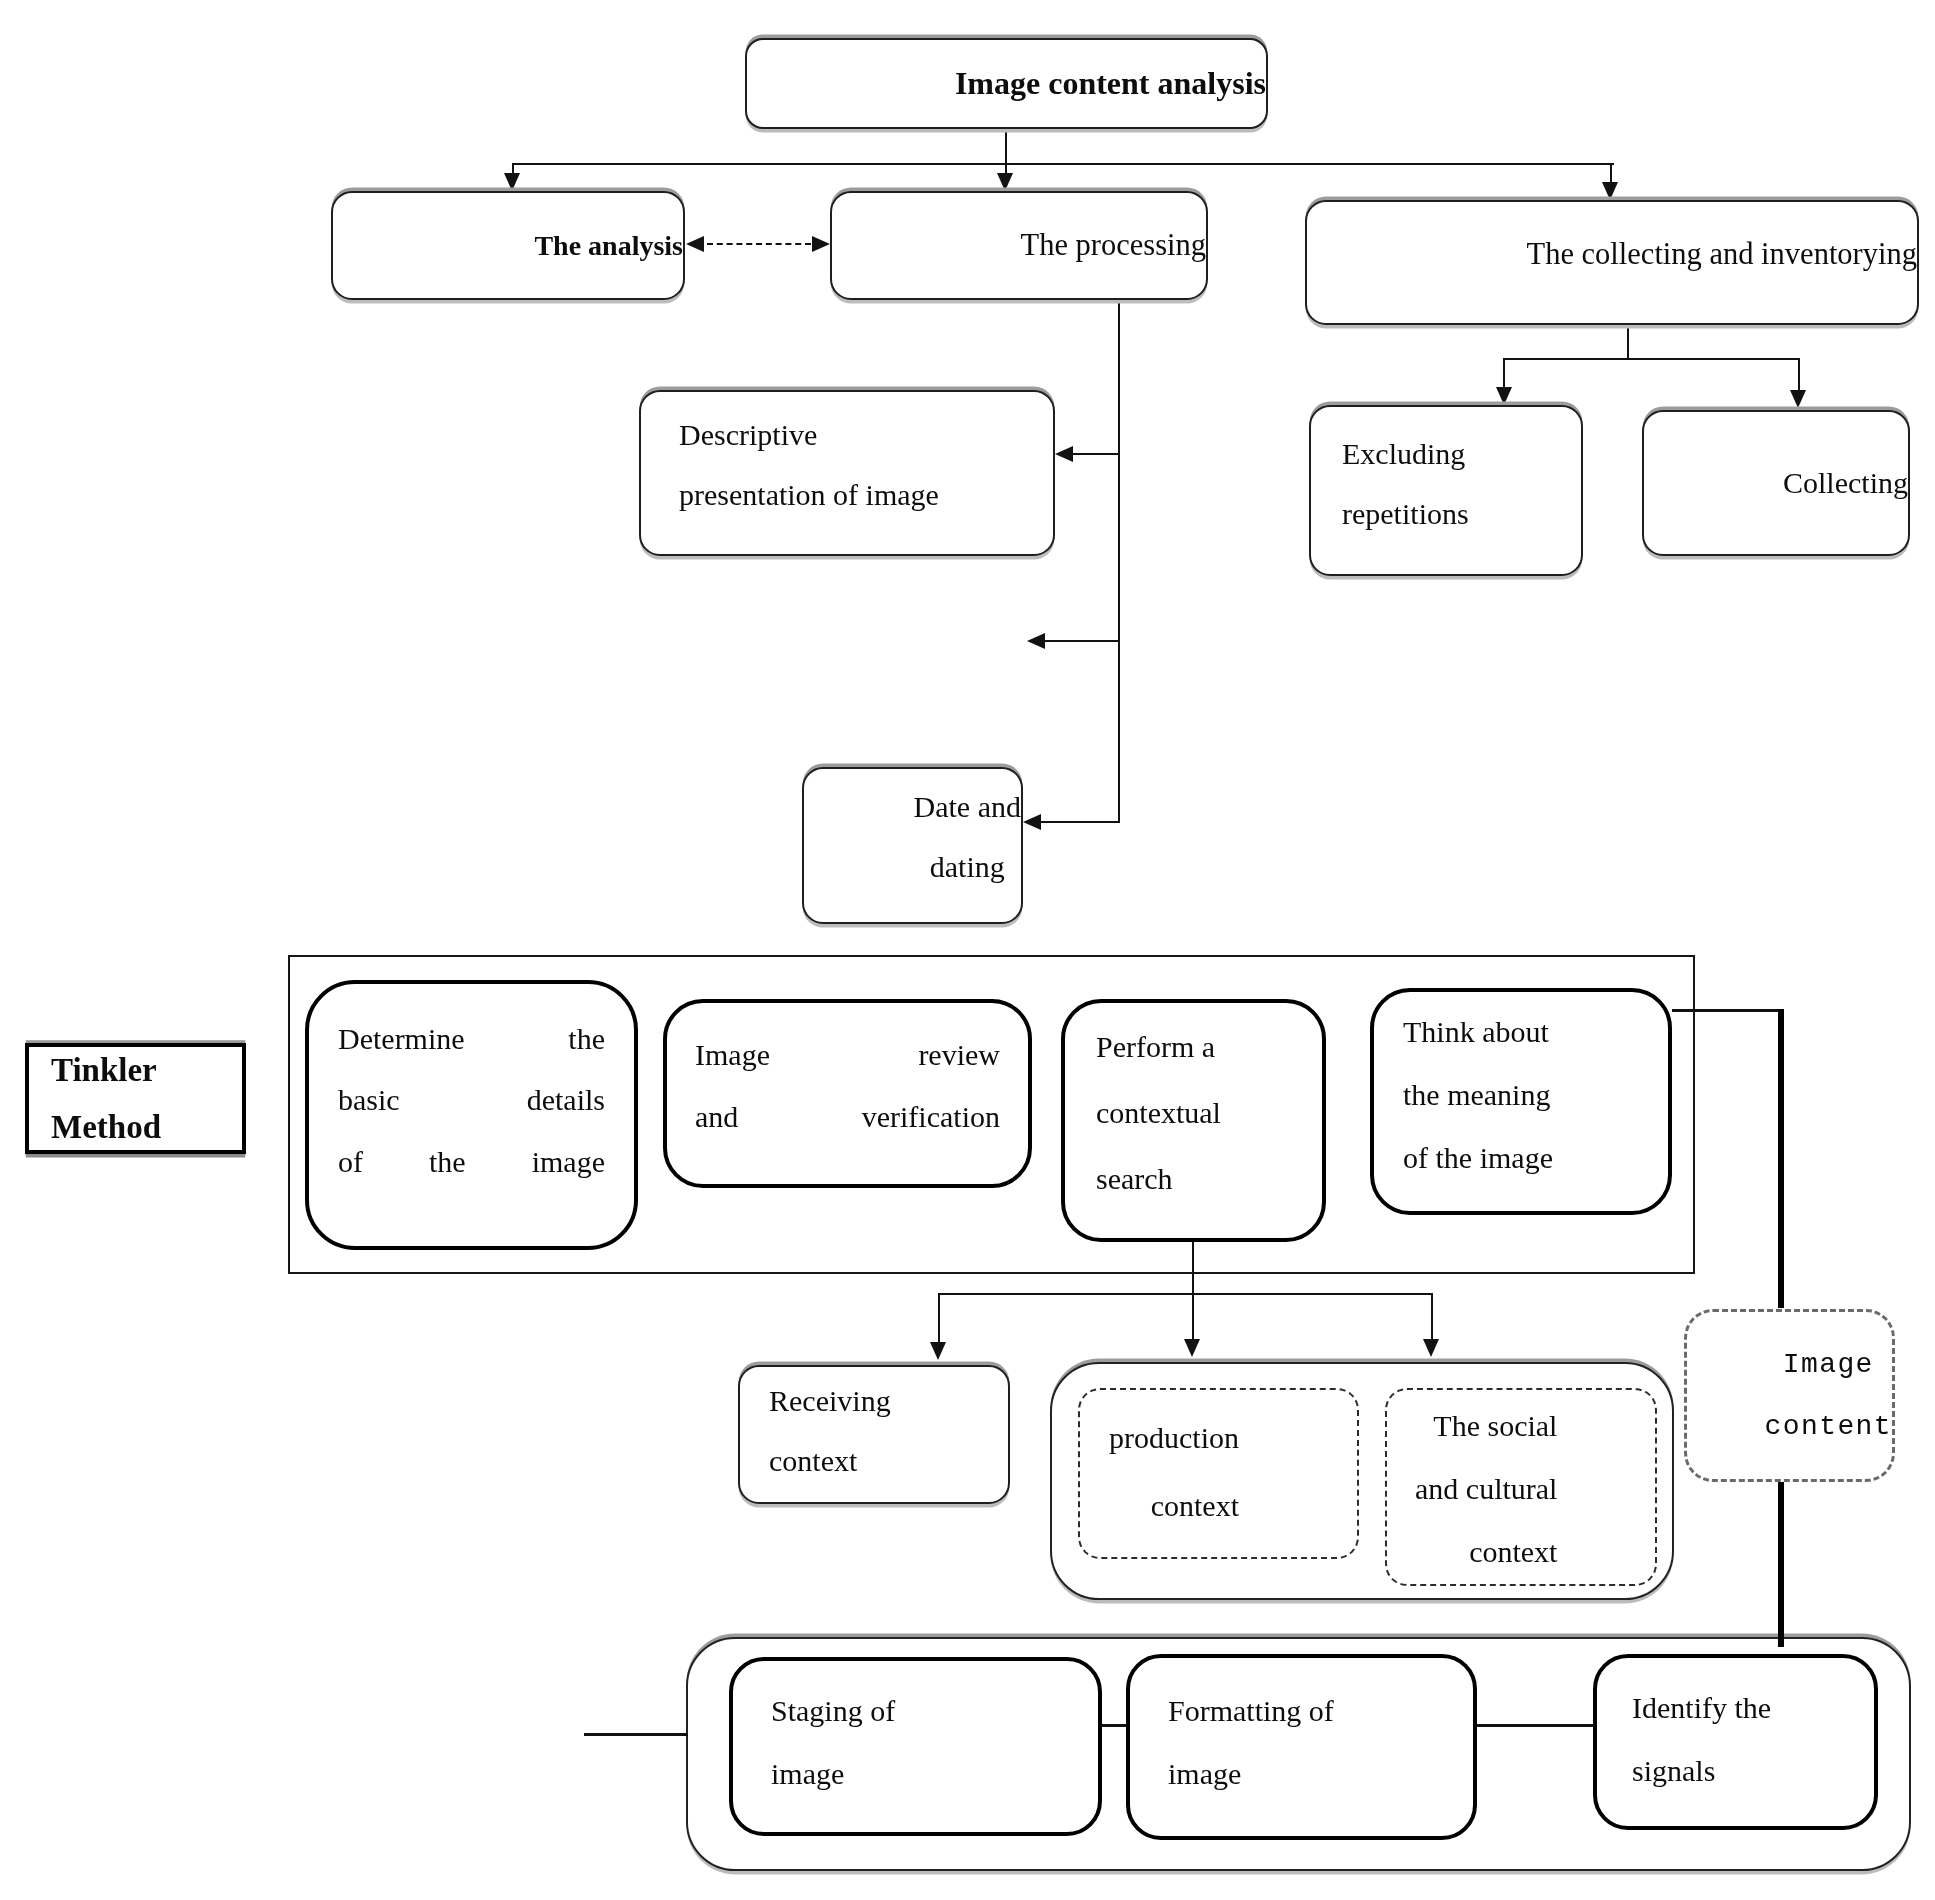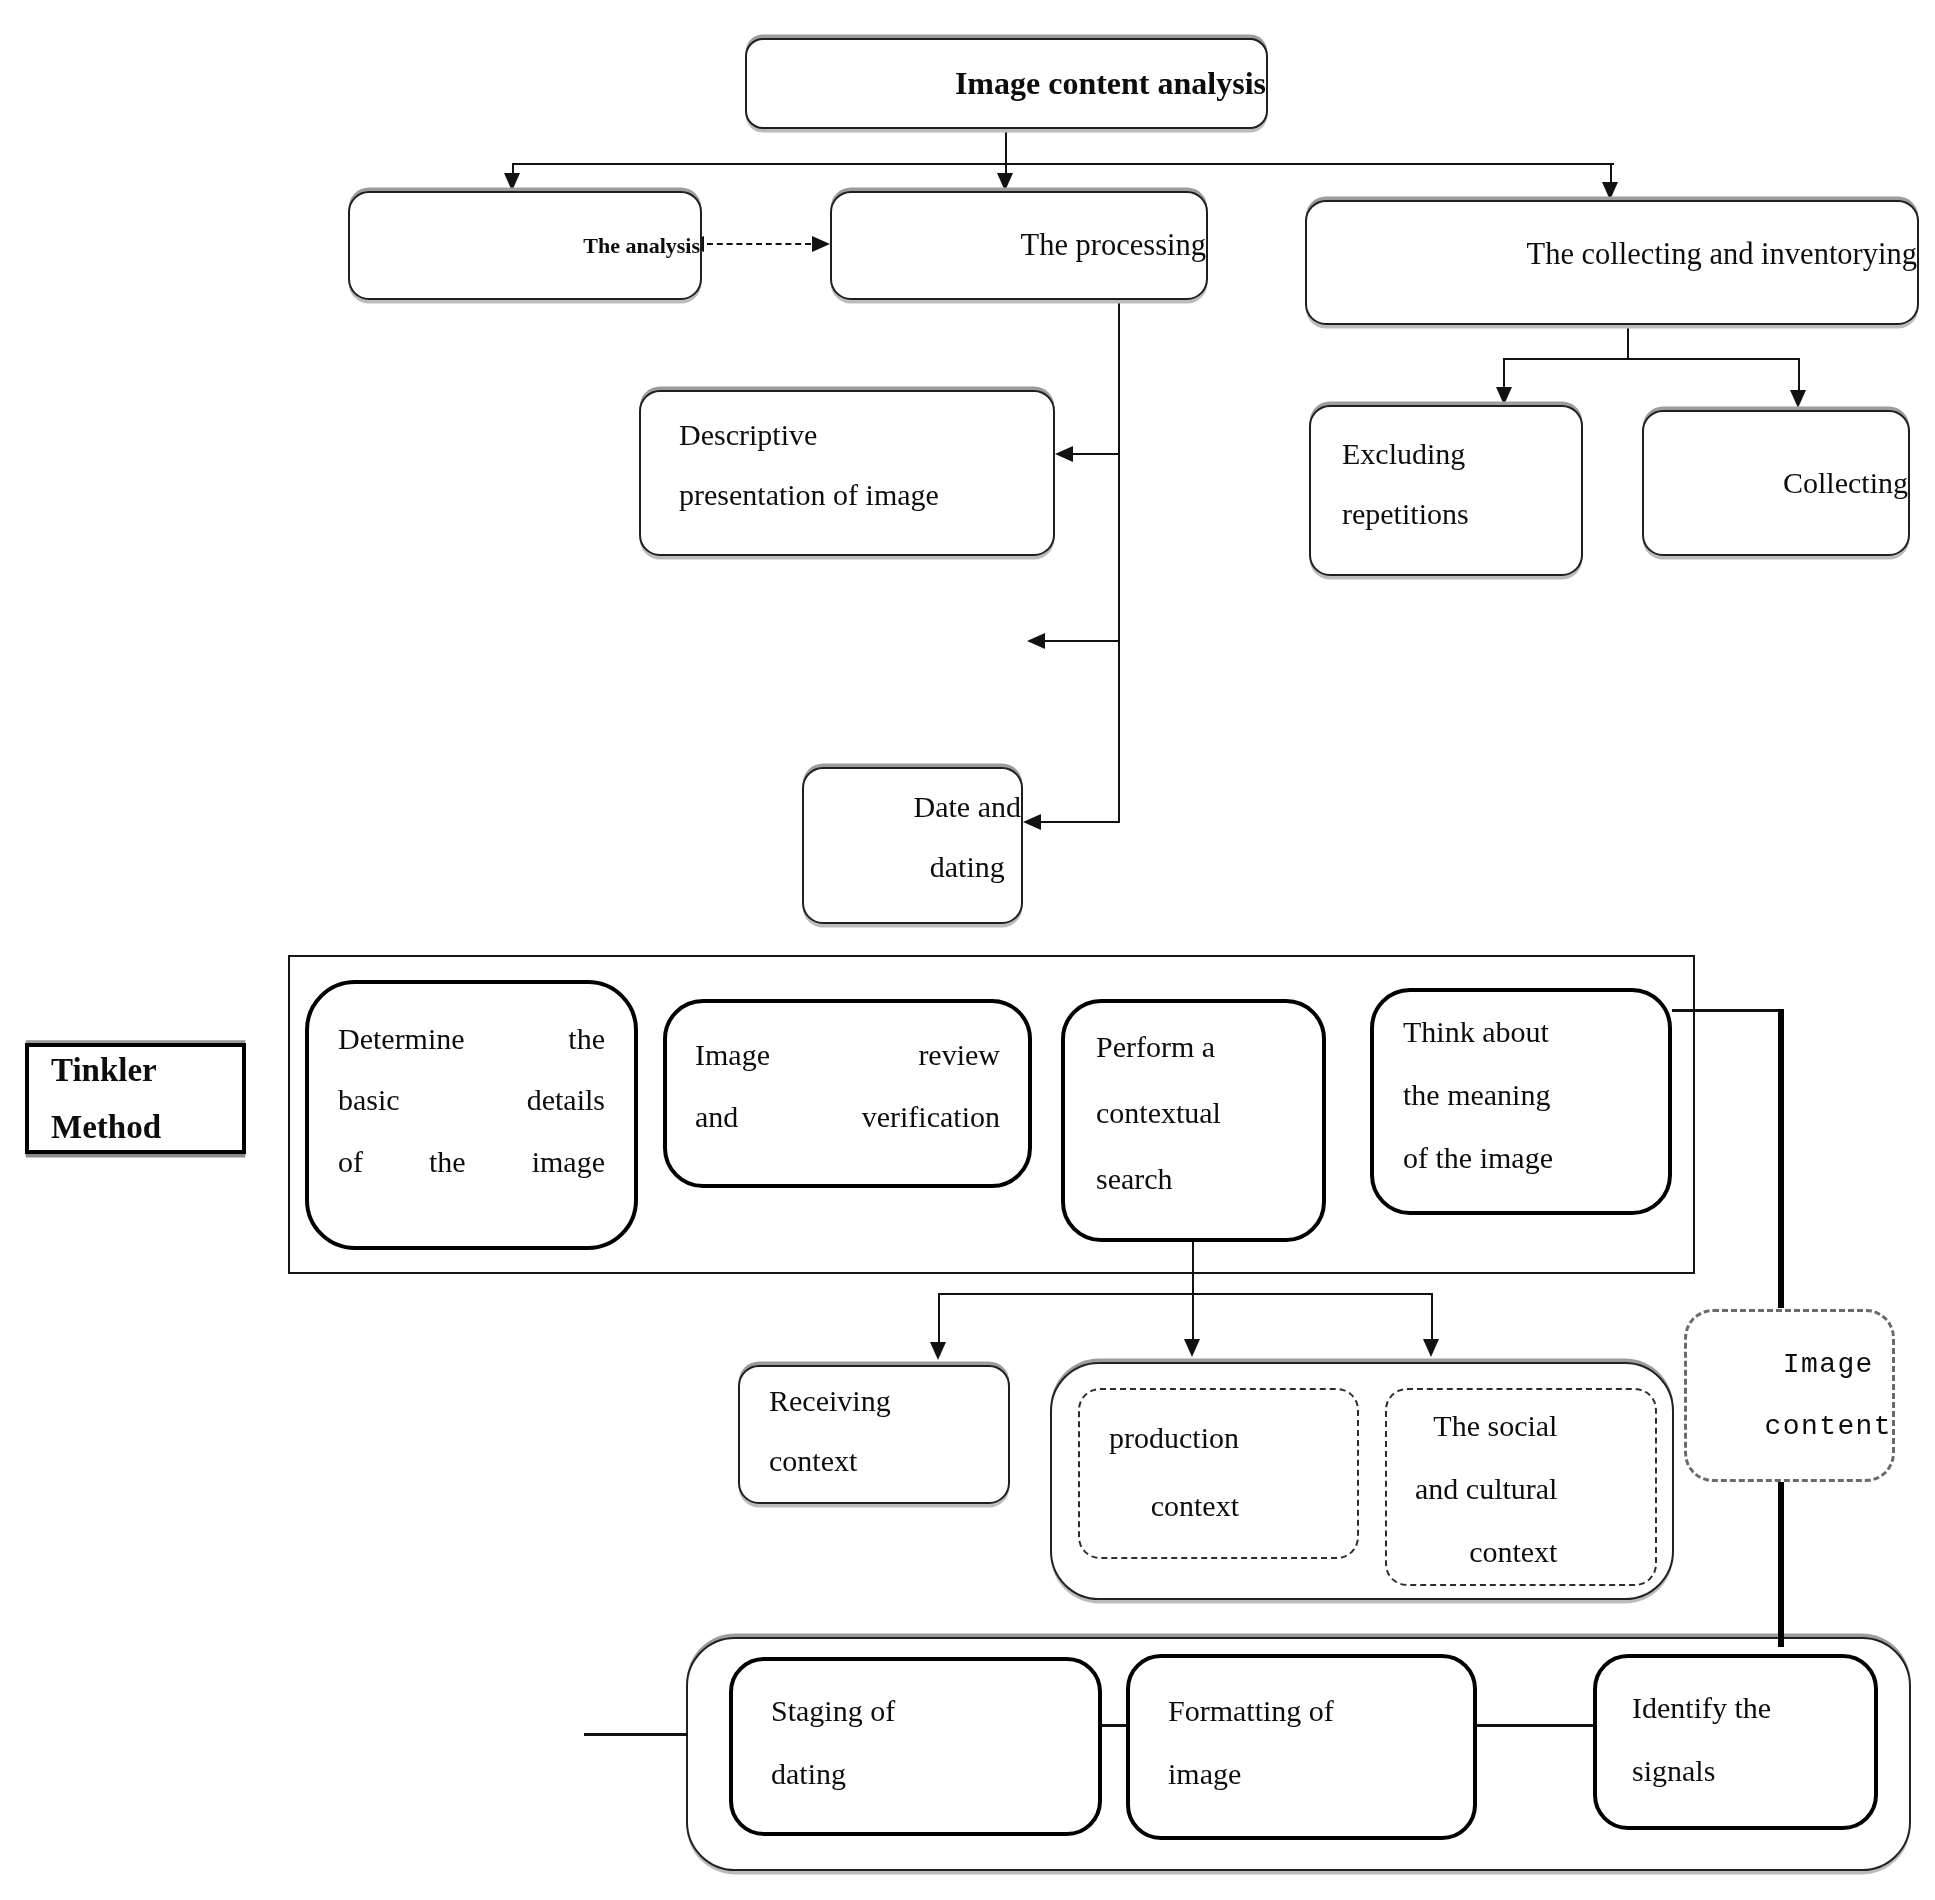--- a/index.html
+++ b/index.html
@@ -95,21 +95,21 @@
   <div class="ahd" style="left:1423px; top:1339px;"></div>
 
   <div class="hl4" style="left:584px; top:1733px; width:104px;"></div>
   <div class="hl4" style="left:1101px; top:1724px; width:26px;"></div>
   <div class="hl4" style="left:1476px; top:1724px; width:119px;"></div>
 
   <div class="n shd bold vcenter hcenter" style="left:745px; top:38px; width:523px; height:91px; font-size:32px; border-radius:18px;">
     <span class="lbl">Image content analysis</span>
   </div>
 
-  <div class="n shd bold vcenter hcenter" style="left:348px; top:191px; width:354px; height:109px; font-size:22px;">
+  <div class="n shd bold vcenter hcenter" style="left:331px; top:191px; width:354px; height:109px; font-size:28px;">
     <span class="lbl">The analysis</span>
   </div>
 
   <div class="n shd vcenter hcenter" style="left:830px; top:191px; width:378px; height:109px; font-size:30.5px;">
     <span class="lbl">The processing</span>
   </div>
 
   <div class="n shd hcenter" style="left:1305px; top:200px; width:614px; height:125px; font-size:30.5px; padding-top:21px;">
     <span class="lbl">The collecting and inventorying</span>
   </div>
@@ -181,21 +181,21 @@
   </div>
 
   <div class="n graydash mono vcenter hcenter" style="left:1684px; top:1309px; width:211px; height:173px; line-height:2.2;">
     <span class="lbl">Image
 content</span>
   </div>
 
 
   <div class="n thick" style="left:729px; top:1657px; width:373px; height:179px; border-radius:35px; padding:18px 10.4px 0 38px; line-height:2.1;">
     <span class="lbl">Staging of
-dating</span>
+image</span>
   </div>
 
   <div class="n thick" style="left:1126px; top:1654px; width:351px; height:186px; border-radius:35px; padding:21px 10.4px 0 38px; line-height:2.1;">
     <span class="lbl">Formatting of
 image</span>
   </div>
 
   <div class="n thick" style="left:1593px; top:1654px; width:285px; height:176px; border-radius:35px; padding:18px 10.4px 0 35px; line-height:2.1;">
     <span class="lbl">Identify the
 signals</span>

